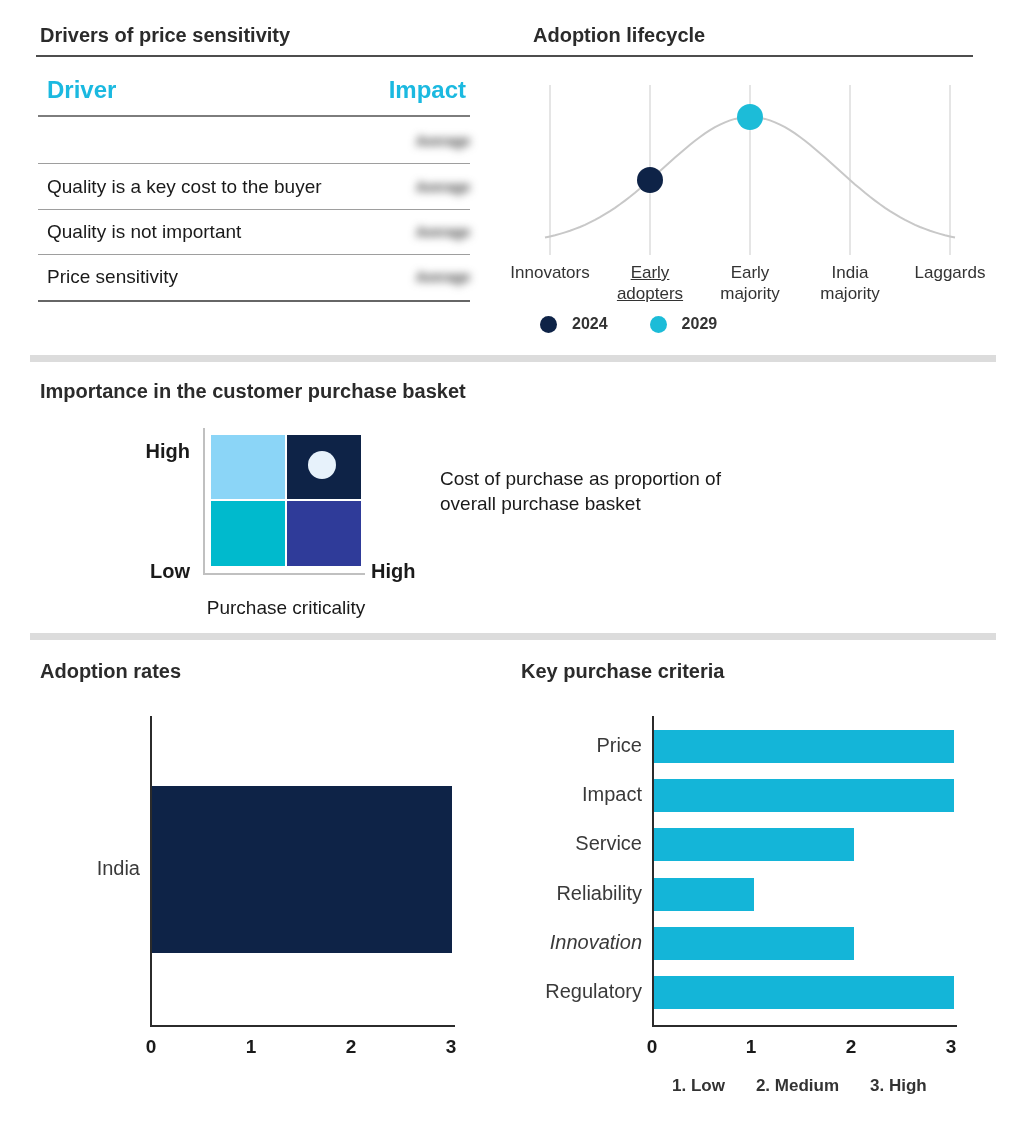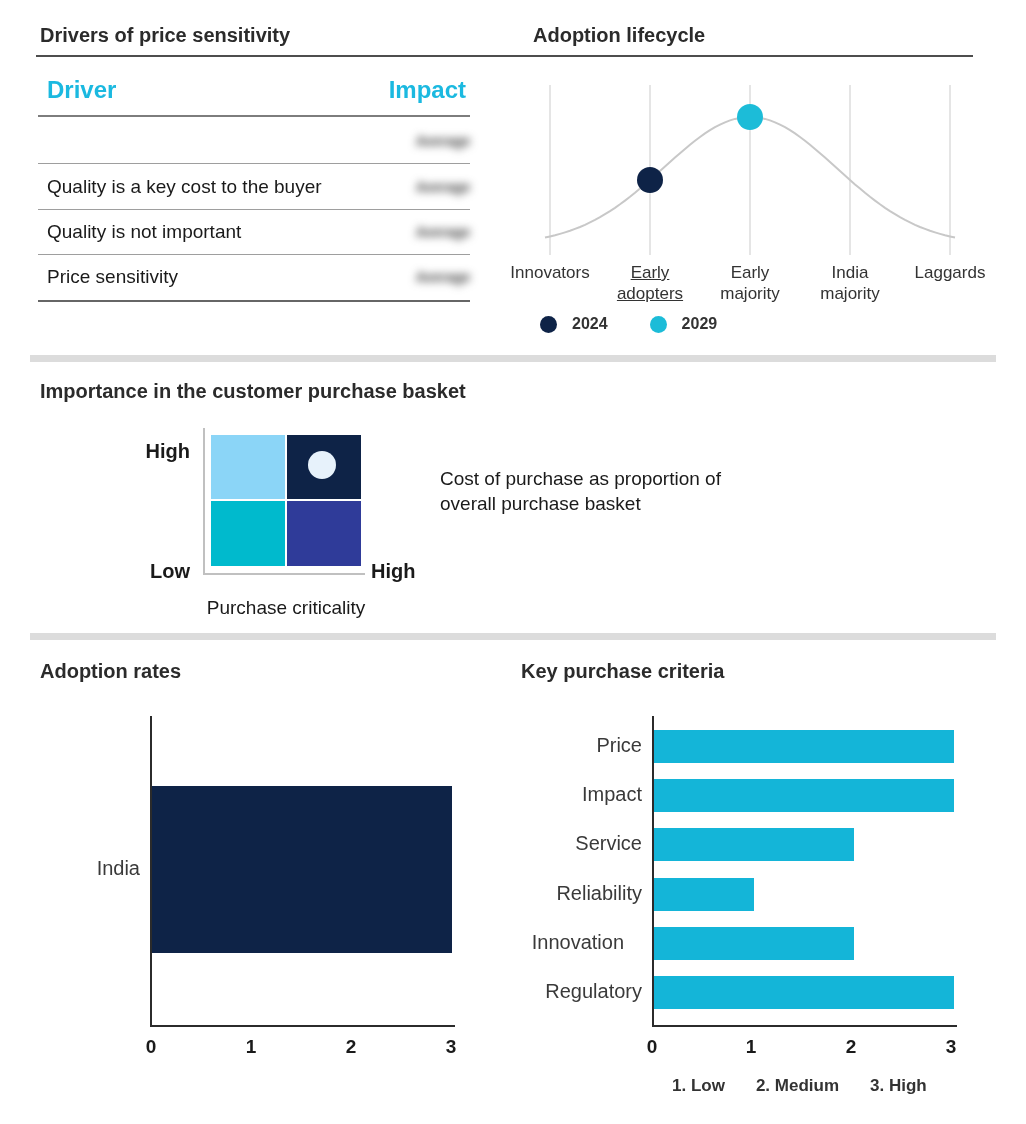--- a/index.html
+++ b/index.html
@@ -170,21 +170,21 @@
 
 <div class="abs cat-label" style="left:492px; top:783px; width:150px;">Impact</div>
 <div class="abs bar" style="left: 654px; top: 779px; height: 33px; background: rgb(20, 181, 216); width: 300px;"></div>
 
 <div class="abs cat-label" style="left:492px; top:832px; width:150px;">Service</div>
 <div class="abs bar" style="left: 654px; top: 828px; height: 33px; background: rgb(20, 181, 216); width: 200px;"></div>
 
 <div class="abs cat-label" style="left:492px; top:882px; width:150px;">Reliability</div>
 <div class="abs bar" style="left: 654px; top: 878px; height: 33px; background: rgb(20, 181, 216); width: 100px;"></div>
 
-<div class="abs cat-label" style="left:474px; top:931px; width:150px;">Innovation</div>
+<div class="abs cat-label" style="left:492px; top:931px; width:150px;font-style:italic;">Innovation</div>
 <div class="abs bar" style="left: 654px; top: 927px; height: 33px; background: rgb(20, 181, 216); width: 200px;"></div>
 
 <div class="abs cat-label" style="left:492px; top:980px; width:150px;">Regulatory</div>
 <div class="abs bar" style="left: 654px; top: 976px; height: 33px; background: rgb(20, 181, 216); width: 300px;"></div>
 
 <div class="abs tick" style="left:637px;">0</div>
 <div class="abs tick" style="left:736px;">1</div>
 <div class="abs tick" style="left:836px;">2</div>
 <div class="abs tick" style="left:936px;">3</div>
 

